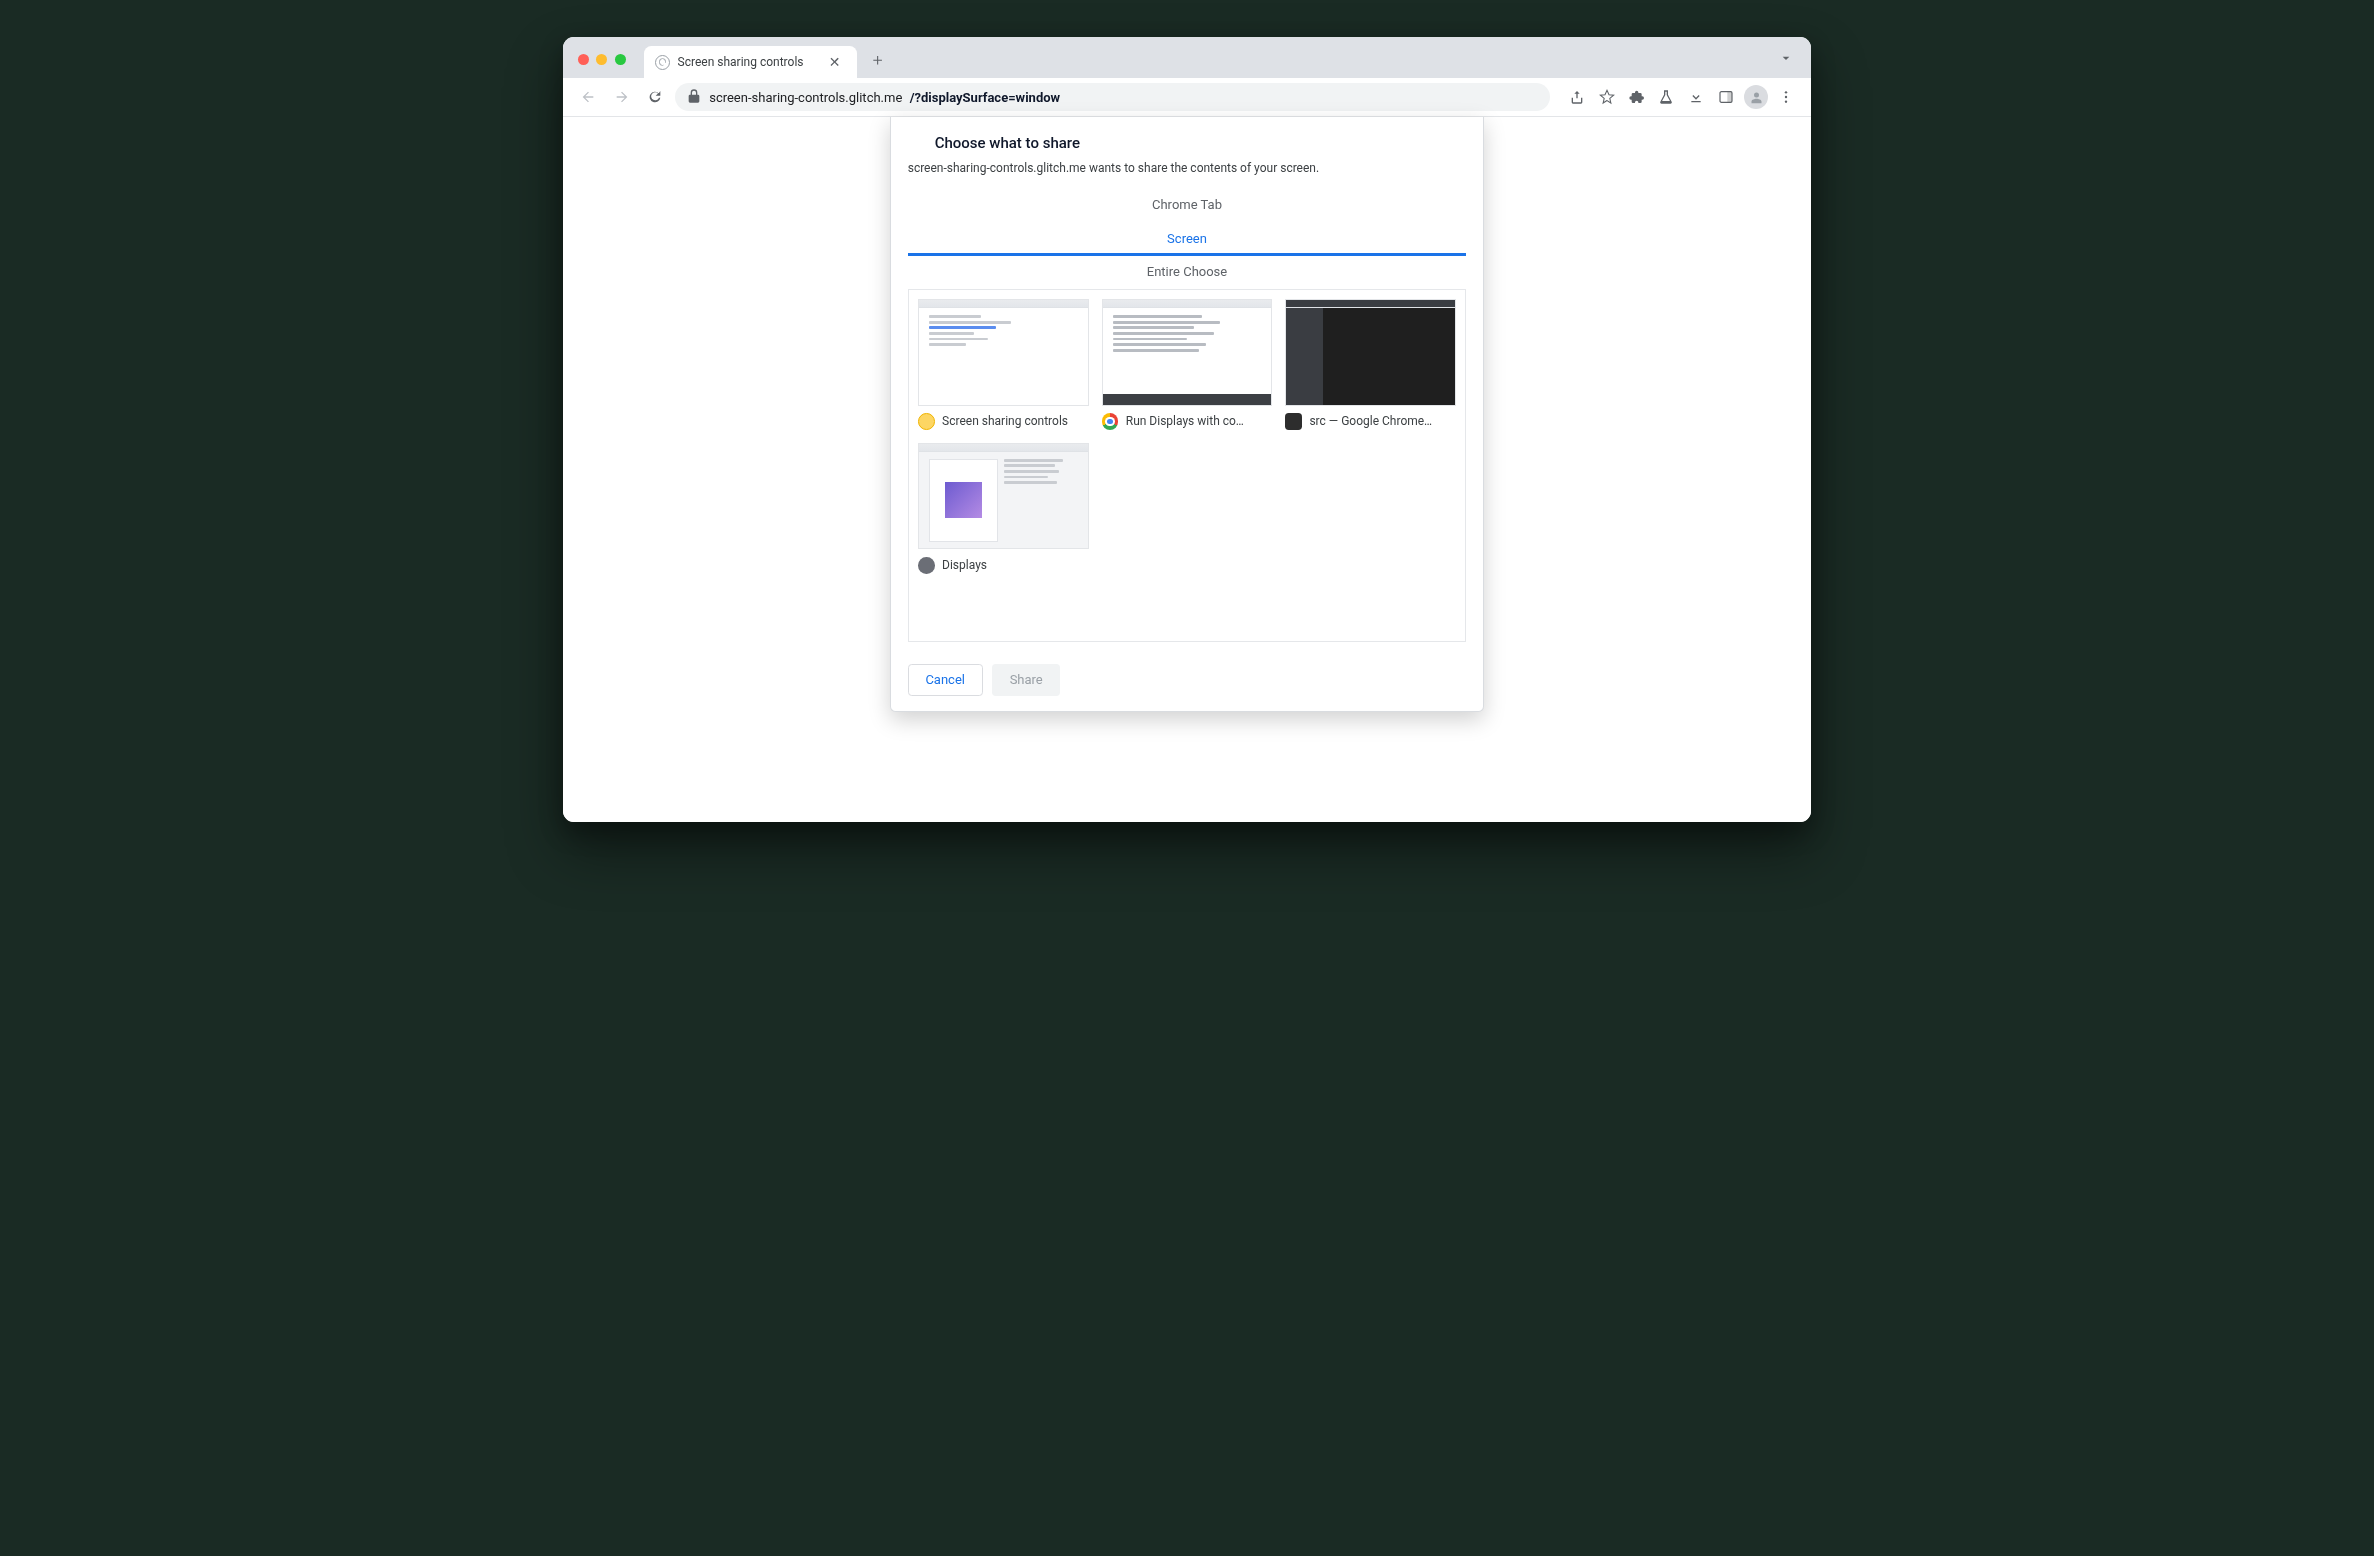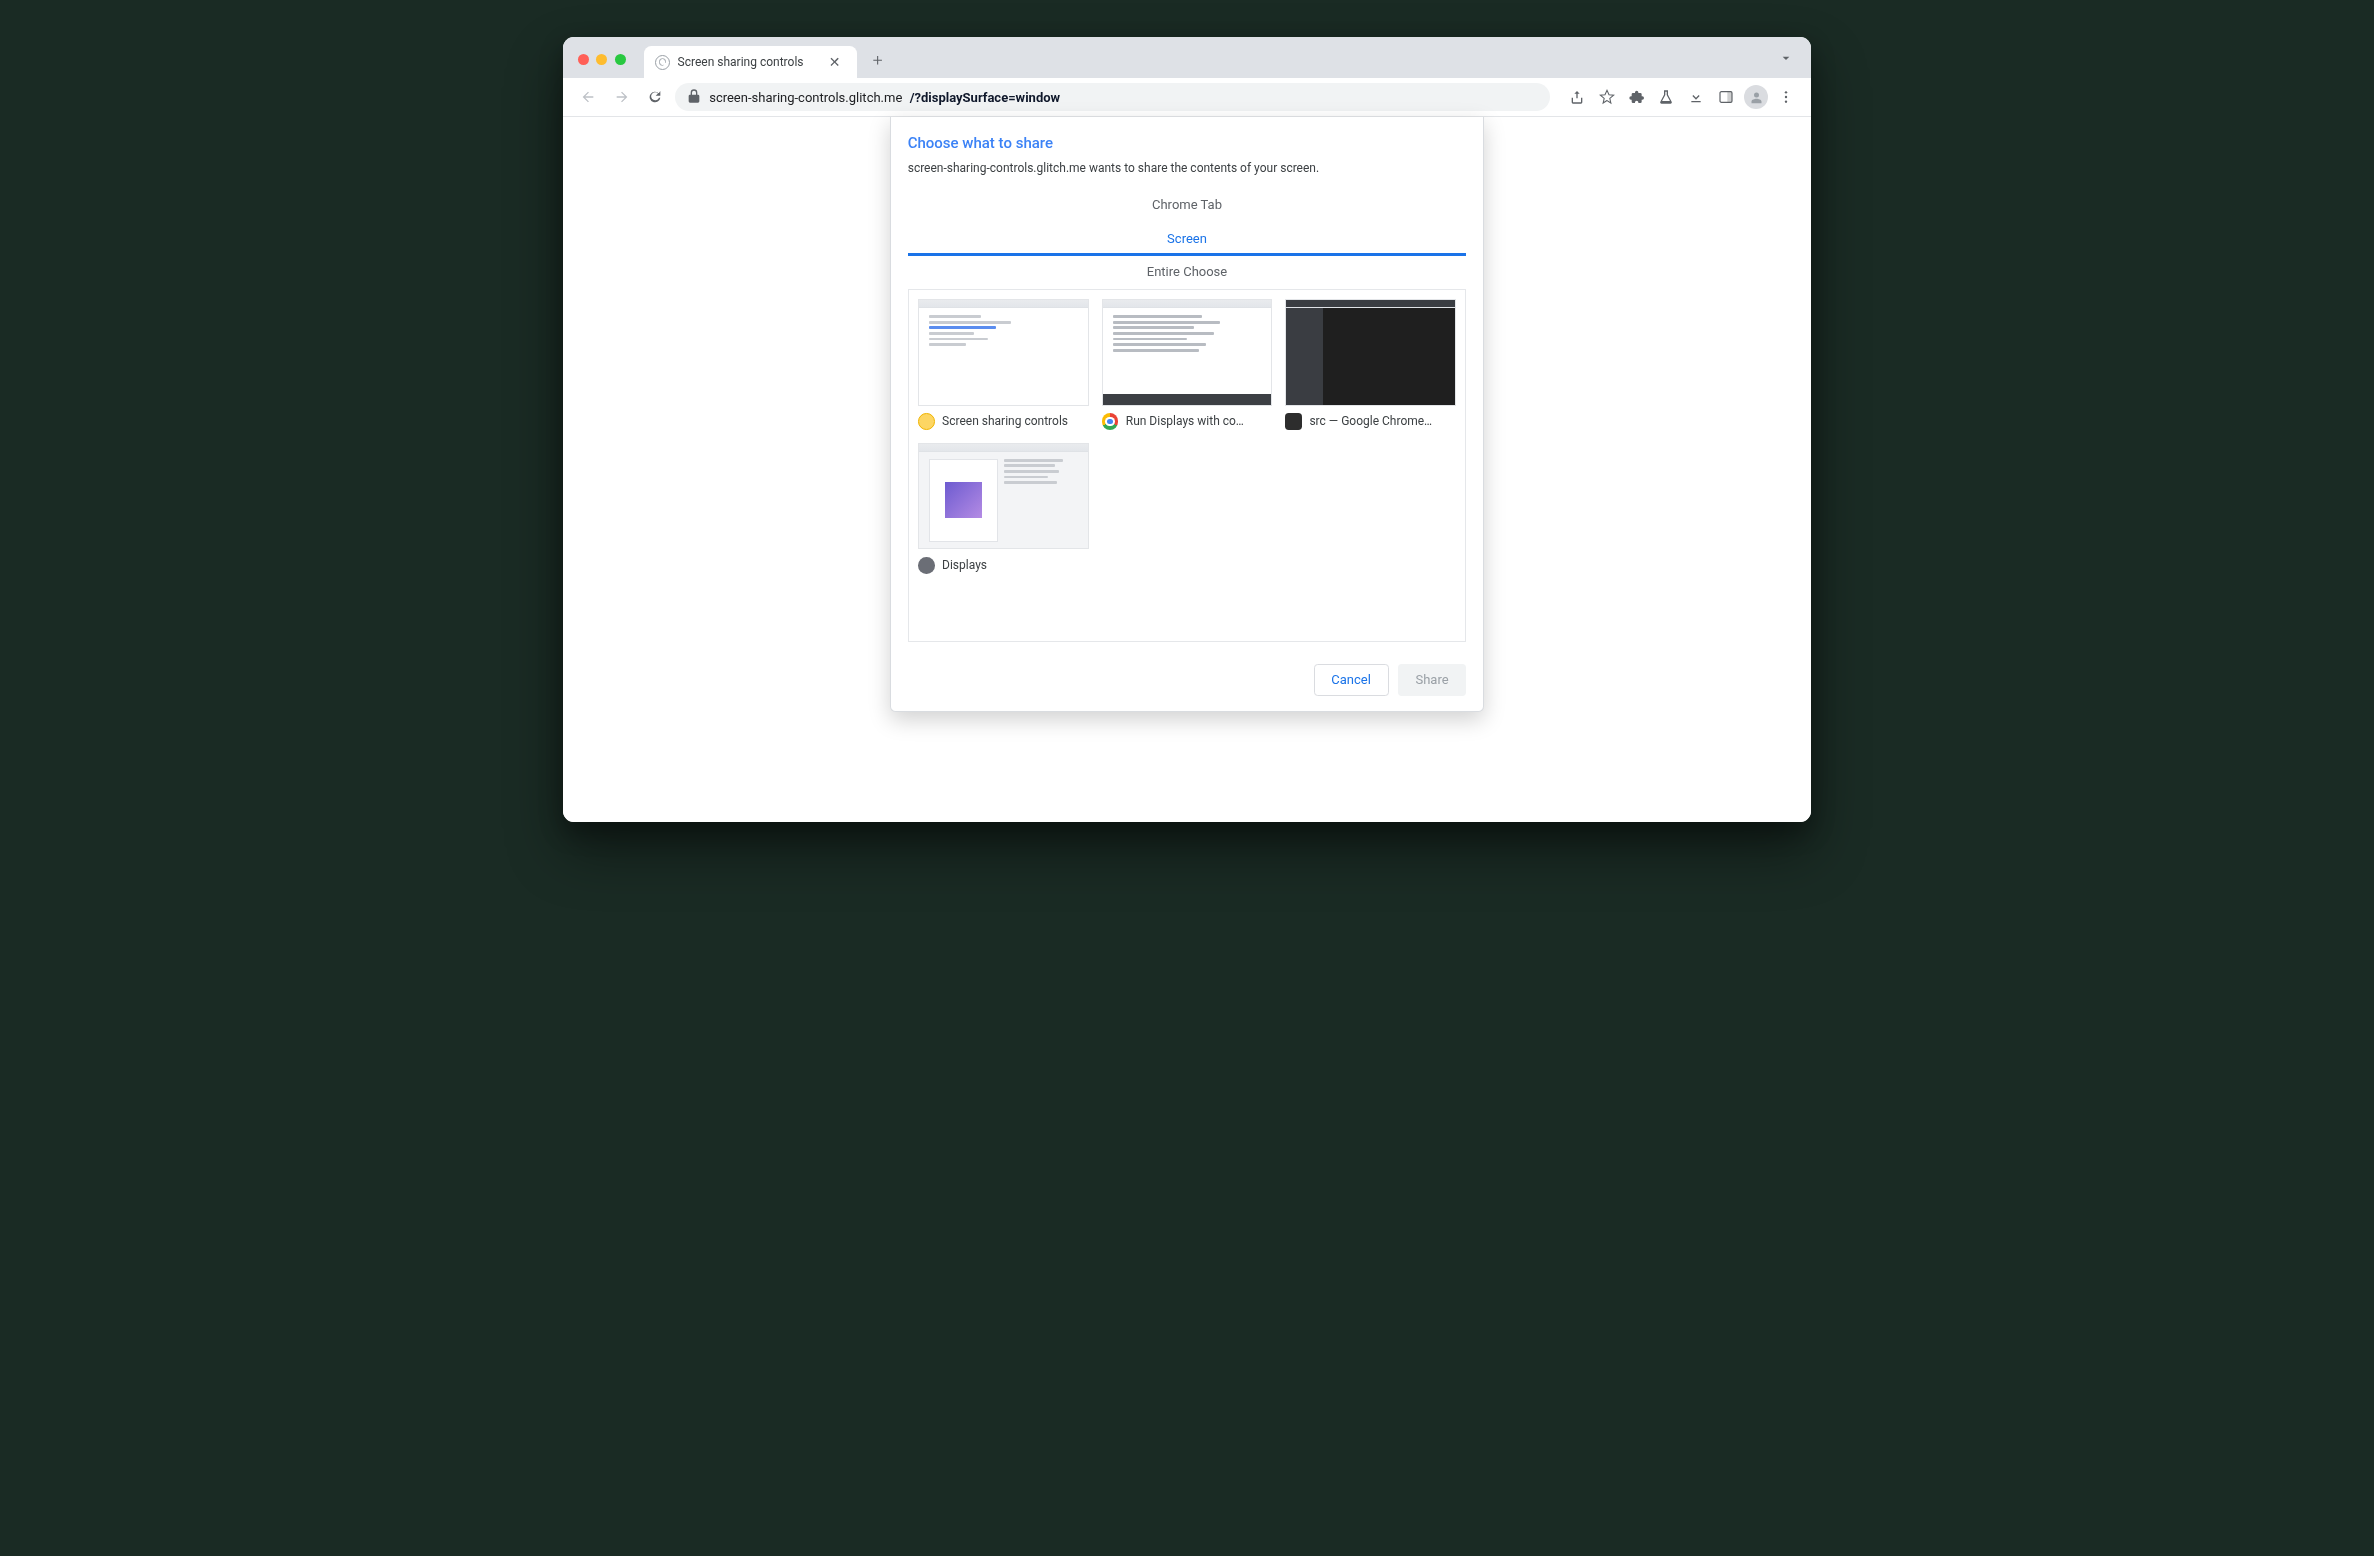--- a/index.html
+++ b/index.html
@@ -98,21 +98,21 @@
   
   .content{background:#fff;height:705px;position:relative;}
 
   
   .modal{
     position:absolute;top:0;left:50%;transform:translateX(-50%);
     width:594px;background:#fff;border:0.9px solid #d9dce0;border-top:none;
     border-radius:0 0 5.6px 5.6px;box-shadow:0 7.4px 22px rgba(0,0,0,.18);
     padding:16.7px 16.7px 15px;
   }
-  .modal-title{font-size:15px;color:#3b82f6;font-weight:500;margin-bottom:9.3px;}
+  .modal-title{font-size:15px;color:#0f172a;font-weight:500;margin-bottom:9.3px;margin-left:27px;}
   .modal-sub{font-size:12px;color:#3c4043;margin-bottom:13px;}
   .mtabs{display:flex;border-bottom:0.9px solid #e5e7ea;flex-direction:column;}
   .mtab{flex:1;text-align:center;padding:9.3px 0;font-size:13px;color:#5f6368;cursor:pointer;position:relative;}
   .mtab.active{color:#1a73e8;}
   .mtab.active::after{content:"";position:absolute;left:0;right:0;bottom:-0.9px;height:2.8px;background:#1a73e8;}
   .grid-wrap{border:0.9px solid #e5e7ea;border-top:none;padding:9.3px;min-height:352px;}
   .grid{display:grid;grid-template-columns:repeat(3,1fr);gap:13px 13px;}
   .card{display:flex;flex-direction:column;gap:7.4px;}
   .thumb{
     width:100%;aspect-ratio:16/10;border:0.9px solid #e3e5e8;background:#fafbfc;
@@ -130,21 +130,21 @@
   .meta{display:flex;align-items:center;gap:7.4px;font-size:12px;color:#3c4043;min-width:0;}
   .meta span{white-space:nowrap;overflow:hidden;text-overflow:ellipsis;}
   .app-ico{width:16.7px;height:16.7px;border-radius:50%;flex:0 0 16.7px;display:flex;align-items:center;justify-content:center;font-size:10.2px;}
   .app-ico.canary{background:#fdd663;border:0.9px solid #f0b400;}
   .app-ico.chrome{background:conic-gradient(#ea4335 0 120deg,#34a853 120deg 240deg,#fbbc05 240deg 360deg);position:relative;}
   .app-ico.chrome::after{content:"";position:absolute;inset:3.7px;background:#fff;border-radius:50%;}
   .app-ico.chrome::before{content:"";position:absolute;inset:5.6px;background:#4285f4;border-radius:50%;z-index:1;}
   .app-ico.term{background:#2d2d2d;border-radius:3.7px;}
   .app-ico.sys{background:#6b6e76;border-radius:50%;}
 
-  .modal-actions{display:flex;justify-content:flex-end;gap:9.3px;margin-top:22px;}
+  .modal-actions{display:flex;gap:9.3px;margin-top:22px;}
   .btn{font-size:13px;padding:7.4px 16.7px;border-radius:3.7px;border:0.9px solid transparent;cursor:pointer;}
   .btn.cancel{background:#fff;border-color:#dadce0;color:#1a73e8;}
   .btn.share{background:#f1f3f4;color:#9aa0a6;}
 
   
   .ico{width:16px;height:16px;}
 </style>
 </head>
 <body>
 

